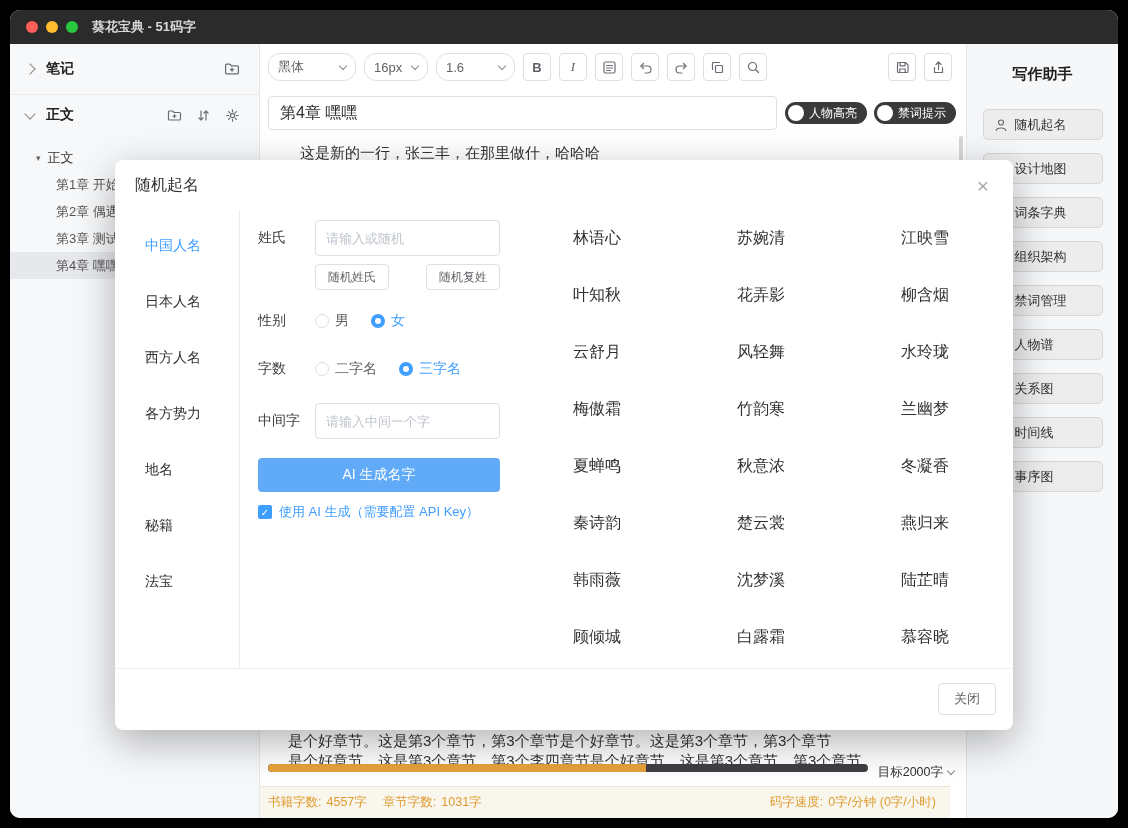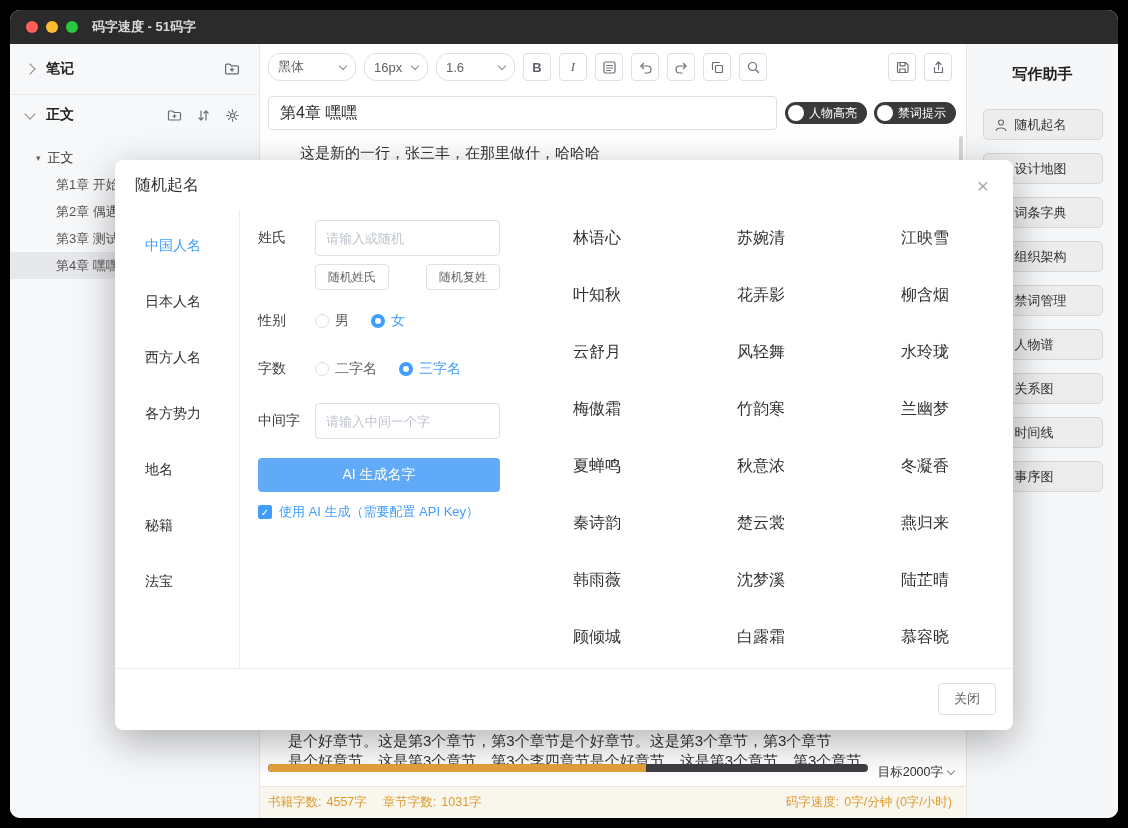--- a/index.html
+++ b/index.html
@@ -42,21 +42,21 @@
   .chapter-input{width:512px;height:34px;border:1px solid #dcdfe6;border-radius:4px;font-size:16px;color:#303133;padding:0 11px;box-sizing:border-box;outline:none;font-family:inherit;background:#fff}
   .pills{margin-left:auto;display:flex;gap:7px}
   .pill{height:22px;border-radius:11px;background:#3a3a3c;color:#fff;font-size:12px;display:flex;align-items:center;padding:0 10px 0 3px;gap:5px;white-space:nowrap}
   .pill-dot{width:16px;height:16px;border-radius:50%;background:#fff;flex:none}
   .ed-line{position:absolute;font-size:15px;color:#333;white-space:nowrap}
   .scroll-thumb{position:absolute;right:3px;top:92px;width:4px;height:96px;background:#d8d8d8;border-radius:2px}
   .progress-row{position:absolute;left:8px;right:12px;top:720px;height:22px;display:flex;align-items:flex-start;gap:10px}
   .pbar{flex:1;height:8px;background:#3e4044;border-radius:4px;overflow:hidden}
   .pfill{height:100%;background:#e6a23c;border-radius:4px 0 0 4px}
   .goal{font-size:12.5px;color:#303133;display:flex;align-items:center;gap:5px;white-space:nowrap}
-  .statusbar{position:absolute;left:0;right:0;top:742px;height:32px;background:#f9f6ee;border-top:1px solid #eae4d6;display:flex;align-items:center;padding:0 14px 0 8px;box-sizing:border-box;font-size:12.5px;color:#df9b2f;white-space:nowrap}
+  .statusbar{position:absolute;left:0;right:16px;top:742px;height:32px;background:#f9f6ee;border-top:1px solid #eae4d6;display:flex;align-items:center;padding:0 14px 0 8px;box-sizing:border-box;font-size:12.5px;color:#df9b2f;white-space:nowrap}
   .statusbar .grp{display:flex;gap:5px}
   .statusbar .grp+.grp{margin-left:16px}
   .statusbar .right{margin-left:auto;display:flex;gap:5px}
 
   
   .panel{position:absolute;right:0;top:0;width:152px;bottom:0;background:#f6f7f9;border-left:1px solid #e7e7e7;box-sizing:border-box}
   .panel-title{margin-top:21px;text-align:center;font-size:15px;font-weight:bold;color:#1e1e1e}
   .tools{margin-top:25px;display:flex;flex-direction:column;align-items:center;gap:13px}
   .tool{width:120px;height:31px;border:1px solid #d5d7da;border-radius:5px;background:#ededee;display:flex;align-items:center;padding-left:10px;gap:7px;font-size:13px;color:#303133;box-sizing:border-box;white-space:nowrap}
 
@@ -94,21 +94,21 @@
 </head>
 <body>
 
 <div class="window">
   <div class="titlebar">
     <div class="lights">
       <span class="light red"></span>
       <span class="light yellow"></span>
       <span class="light green"></span>
     </div>
-    <span class="win-title">码字速度 - 51码字</span>
+    <span class="win-title">葵花宝典 - 51码字</span>
   </div>
 
   <div class="app-body">
 
     <div class="sidebar">
       <div class="sb-row1">
         <span class="chev right"></span>
         <span class="sb-title">笔记</span>
         <span class="icon-btn">
           <svg class="ic" width="16" height="16" viewBox="0 0 15 15">

